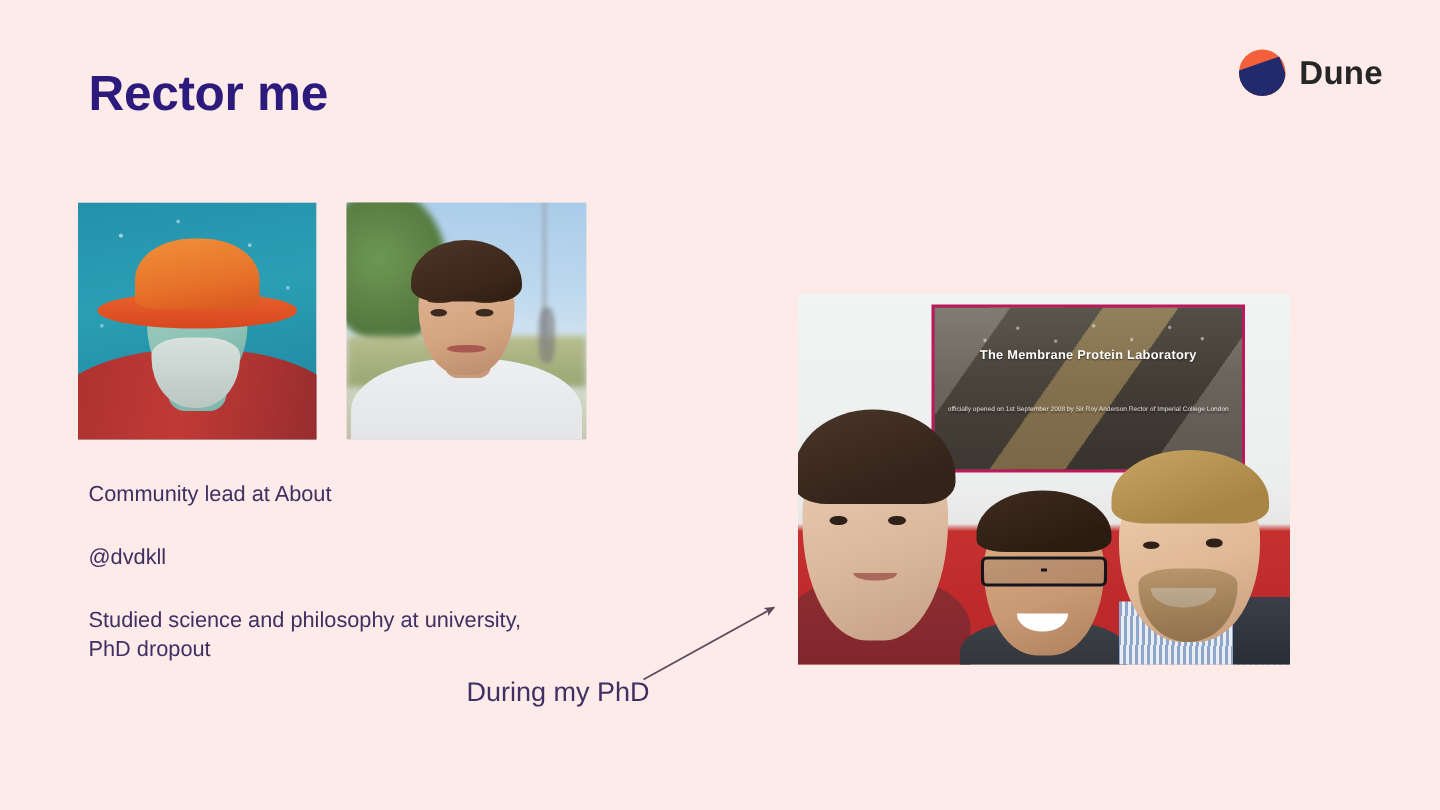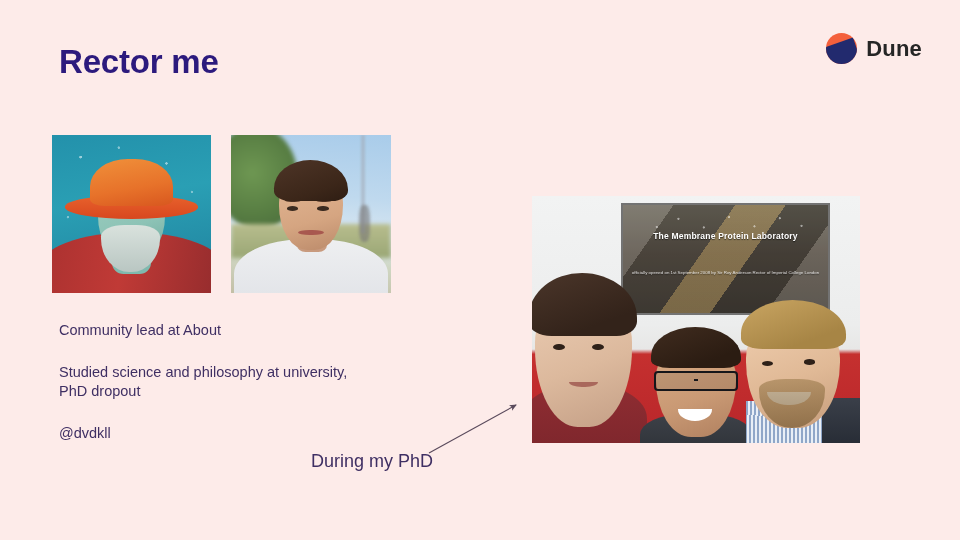--- a/index.html
+++ b/index.html
@@ -325,21 +325,21 @@
     position: absolute;
     inset: 0;
     background: linear-gradient(180deg, #f2f3f3 0%, #eceded 52%, #e7e7e6 62%, #c5302f 64%, #b9262a 100%);
   }
   .gp-frame {
     position: absolute;
     left: 27%;
     top: 3%;
     width: 64%;
     height: 45%;
-    background: #737373;
+    background: #be185d;
     padding: 2px;
     box-sizing: border-box;
   }
   .gp-plaque {
     position: absolute;
     inset: 2px;
     background:
       linear-gradient(125deg, rgba(255,255,255,.12) 0 18%, rgba(0,0,0,.18) 18% 40%, rgba(210,170,90,.35) 40% 58%, rgba(0,0,0,.25) 58% 78%, rgba(255,255,255,.1) 78% 100%),
       linear-gradient(180deg, #6f6a5e 0%, #5a5248 45%, #4a443c 100%);
     overflow: hidden;
@@ -528,22 +528,22 @@
       <div class="pp-brow r"></div>
       <div class="pp-eye l"></div>
       <div class="pp-eye r"></div>
       <div class="pp-mouth"></div>
       <div class="pp-hair"></div>
     </div>
   </div>
 
   <div class="bio">
     <div class="bio-line">Community lead at About</div>
+    <div class="bio-line">@dvdkll</div>
     <div class="bio-line">Studied science and philosophy at university, PhD dropout</div>
-    <div class="bio-line">@dvdkll</div>
   </div>
 
   <div class="caption">During my PhD</div>
 
   <svg class="arrow-svg" viewBox="0 0 110 70">
     <defs>
       <marker id="ah" markerWidth="7" markerHeight="7" refX="5.2" refY="3" orient="auto" markerUnits="strokeWidth">
         <path d="M0,0.4 L6,3 L0,5.6 L1.5,3 Z" fill="#5a4a5c"></path>
       </marker>
     </defs>

